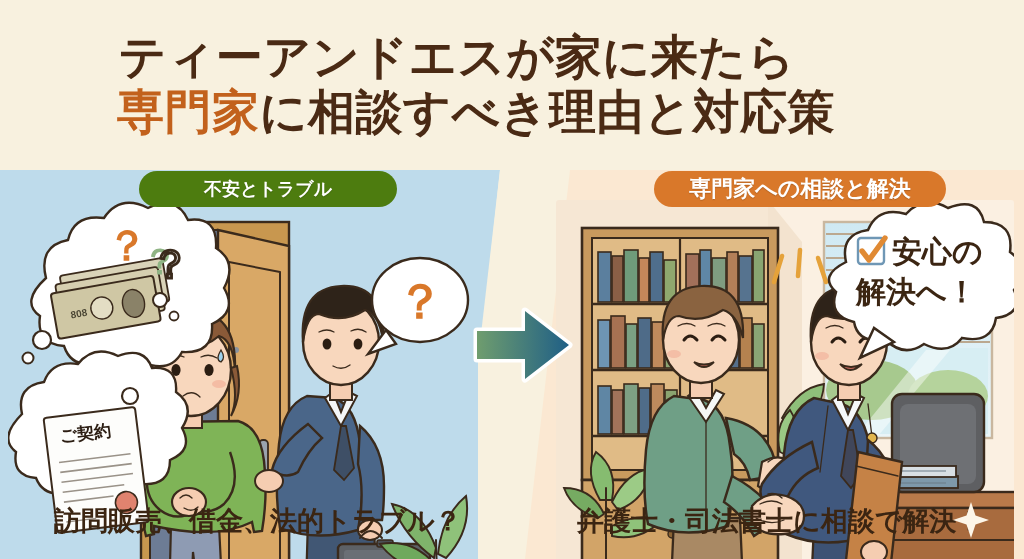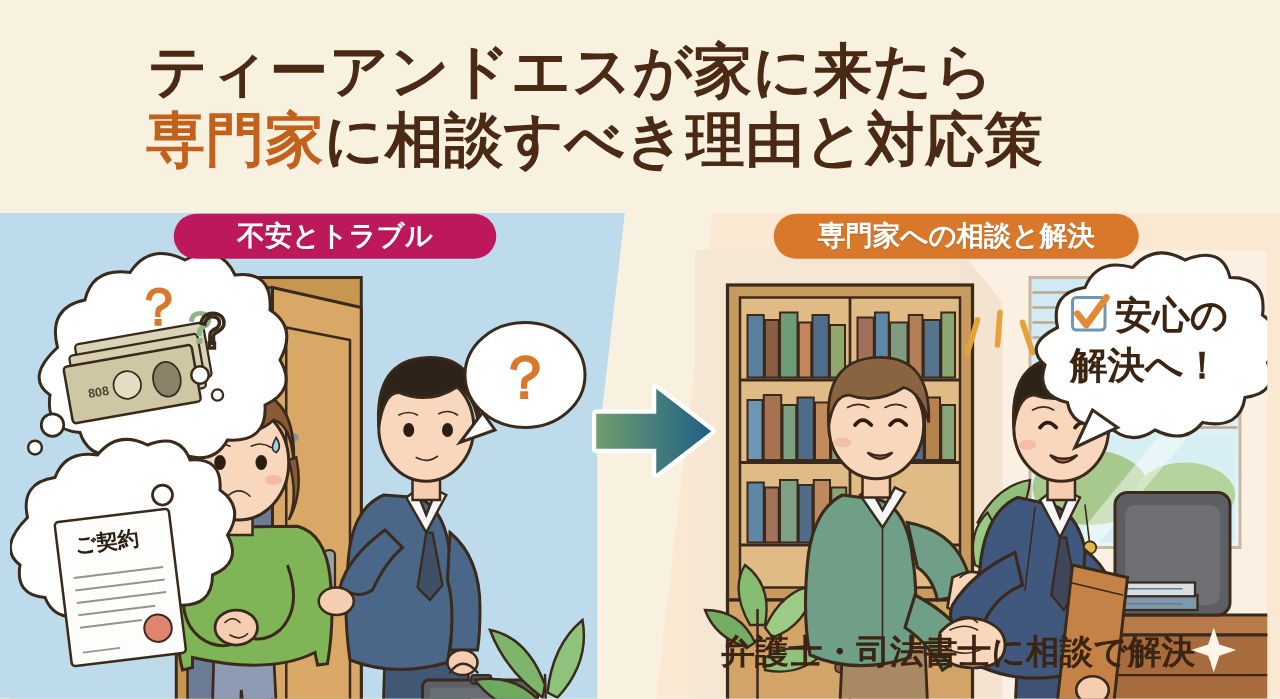--- a/index.html
+++ b/index.html
@@ -74,26 +74,26 @@
     display: flex; align-items: center; justify-content: center;
     font-weight: 900;
     color: #ffffff;
     border-radius: 999px;
     white-space: nowrap;
     z-index: 60;
     text-shadow: 0 1px 1px rgba(0,0,0,.18);
   }
   .badge-left {
     left: 139px; top: 171px; width: 258px; height: 36px;
-    background: #be185d;
-    font-size: 22px;
+    background: #4d7c0f;
+    font-size: 18px;
     text-align: right;
   }
   .badge-right {
-    left: 619px; top: 171px; width: 292px; height: 36px;
+    left: 654px; top: 171px; width: 292px; height: 36px;
     background: #d9782a;
     font-size: 22px;
   }
 
   
   .caption {
     position: absolute;
     font-weight: 900;
     color: #3b2512;
     white-space: nowrap;
@@ -499,20 +499,21 @@
   <div class="header">
     <div class="title-line title-line-1">ティーアンドエスが家に来たら</div>
     <div class="title-line title-line-2">
       <span class="title-hl">専門家</span><span>に相談すべき理由と対応策</span>
     </div>
   </div>
 
   <div class="badge badge-left">不安とトラブル</div>
   <div class="badge badge-right">専門家への相談と解決</div>
 
+  <div class="caption caption-left">訪問販売、借金、法的トラブル？</div>
   <div class="caption caption-right">弁護士・司法書士に相談で解決！</div>
 
   <div class="sparkle">
     <svg width="40" height="40" viewBox="0 0 40 40">
       <path d="M20 2 L24.5 15.5 L38 20 L24.5 24.5 L20 38 L15.5 24.5 L2 20 L15.5 15.5 Z" fill="#fdf6e8"></path>
     </svg>
   </div>
 
 </div>
 

